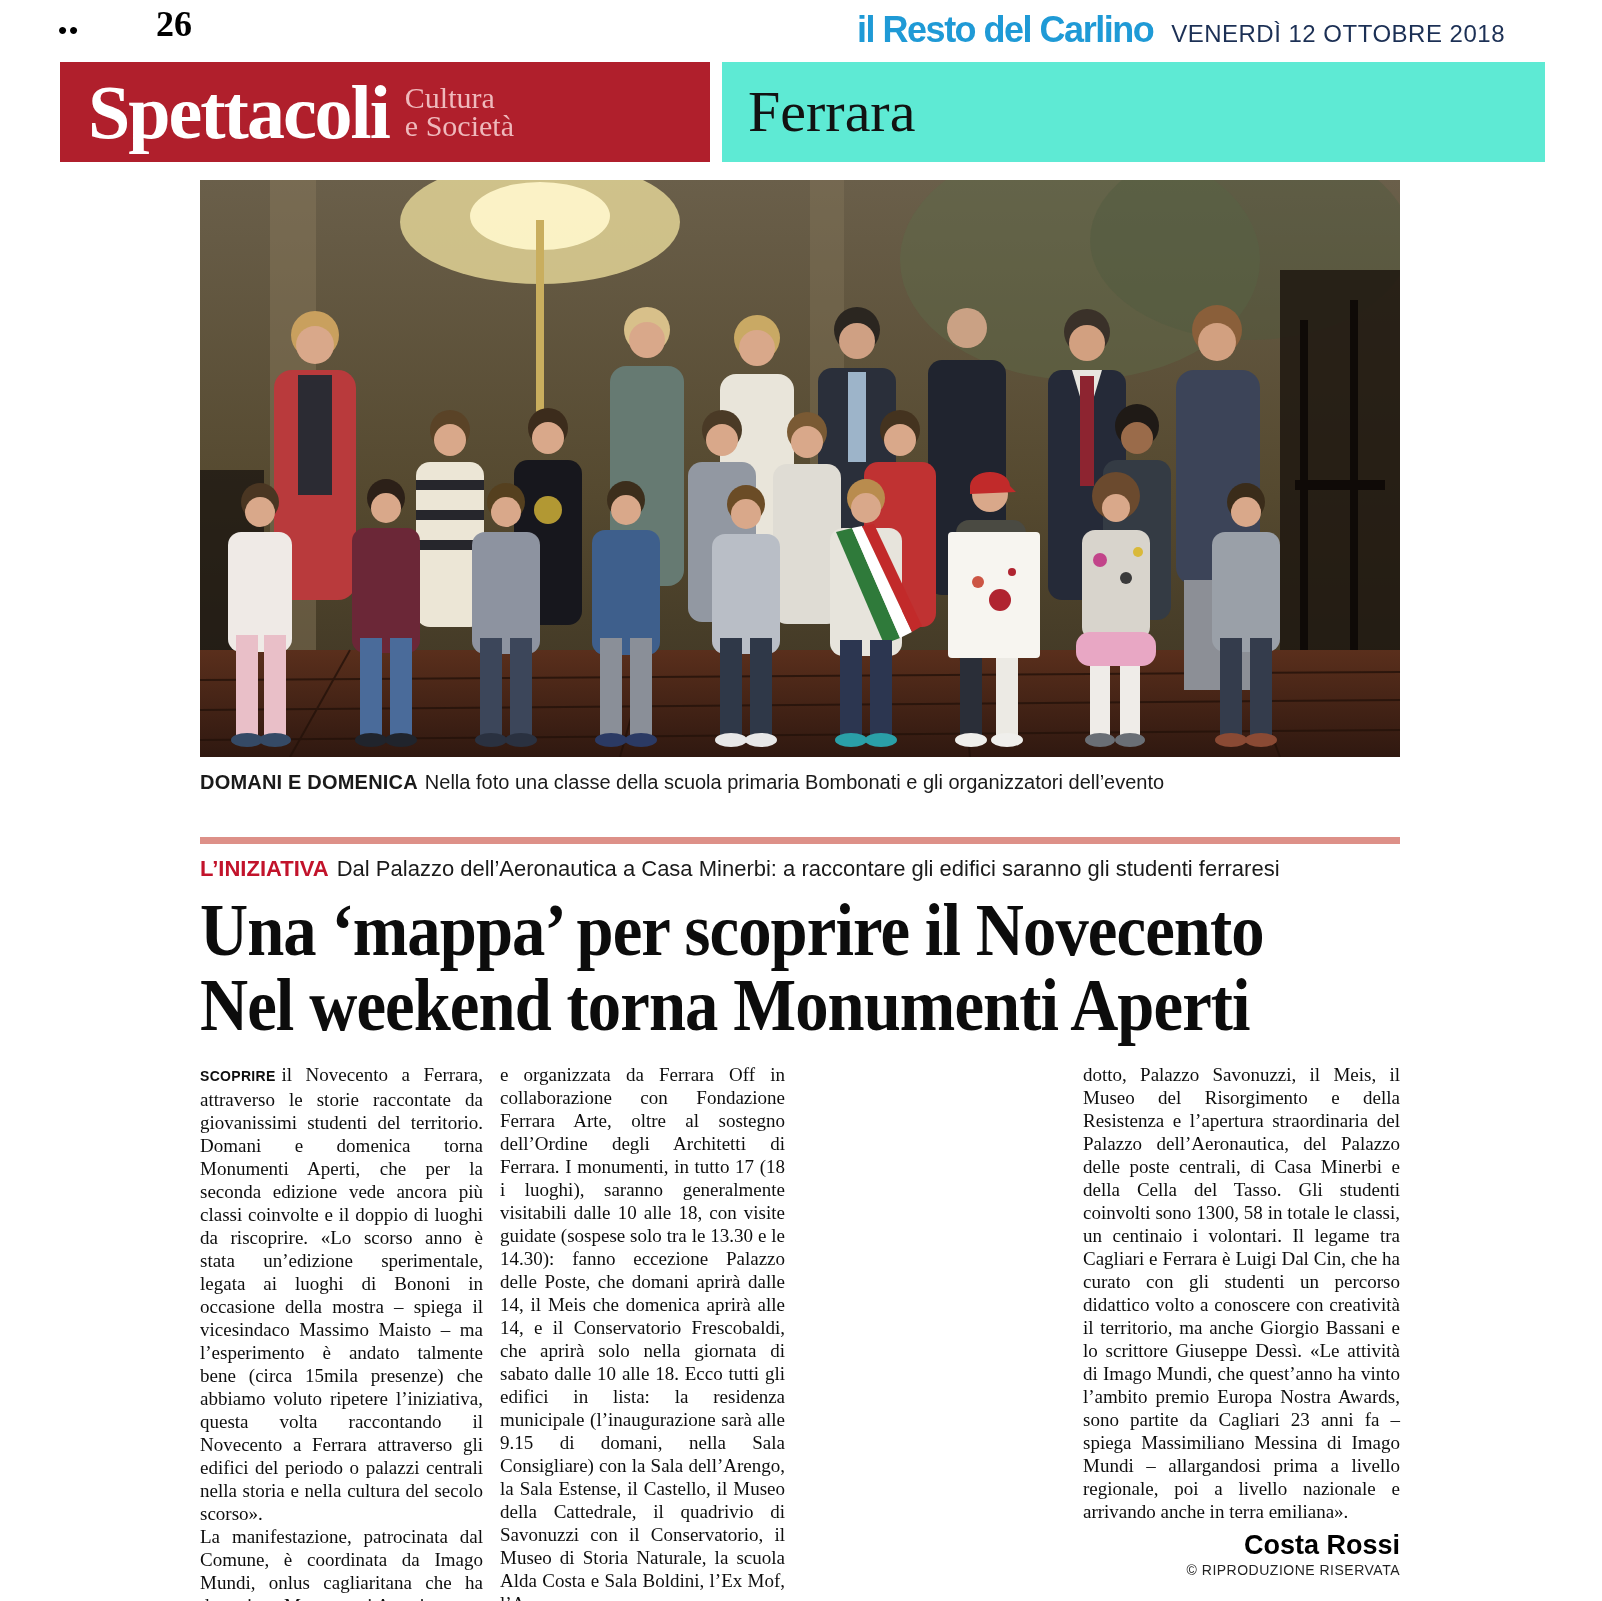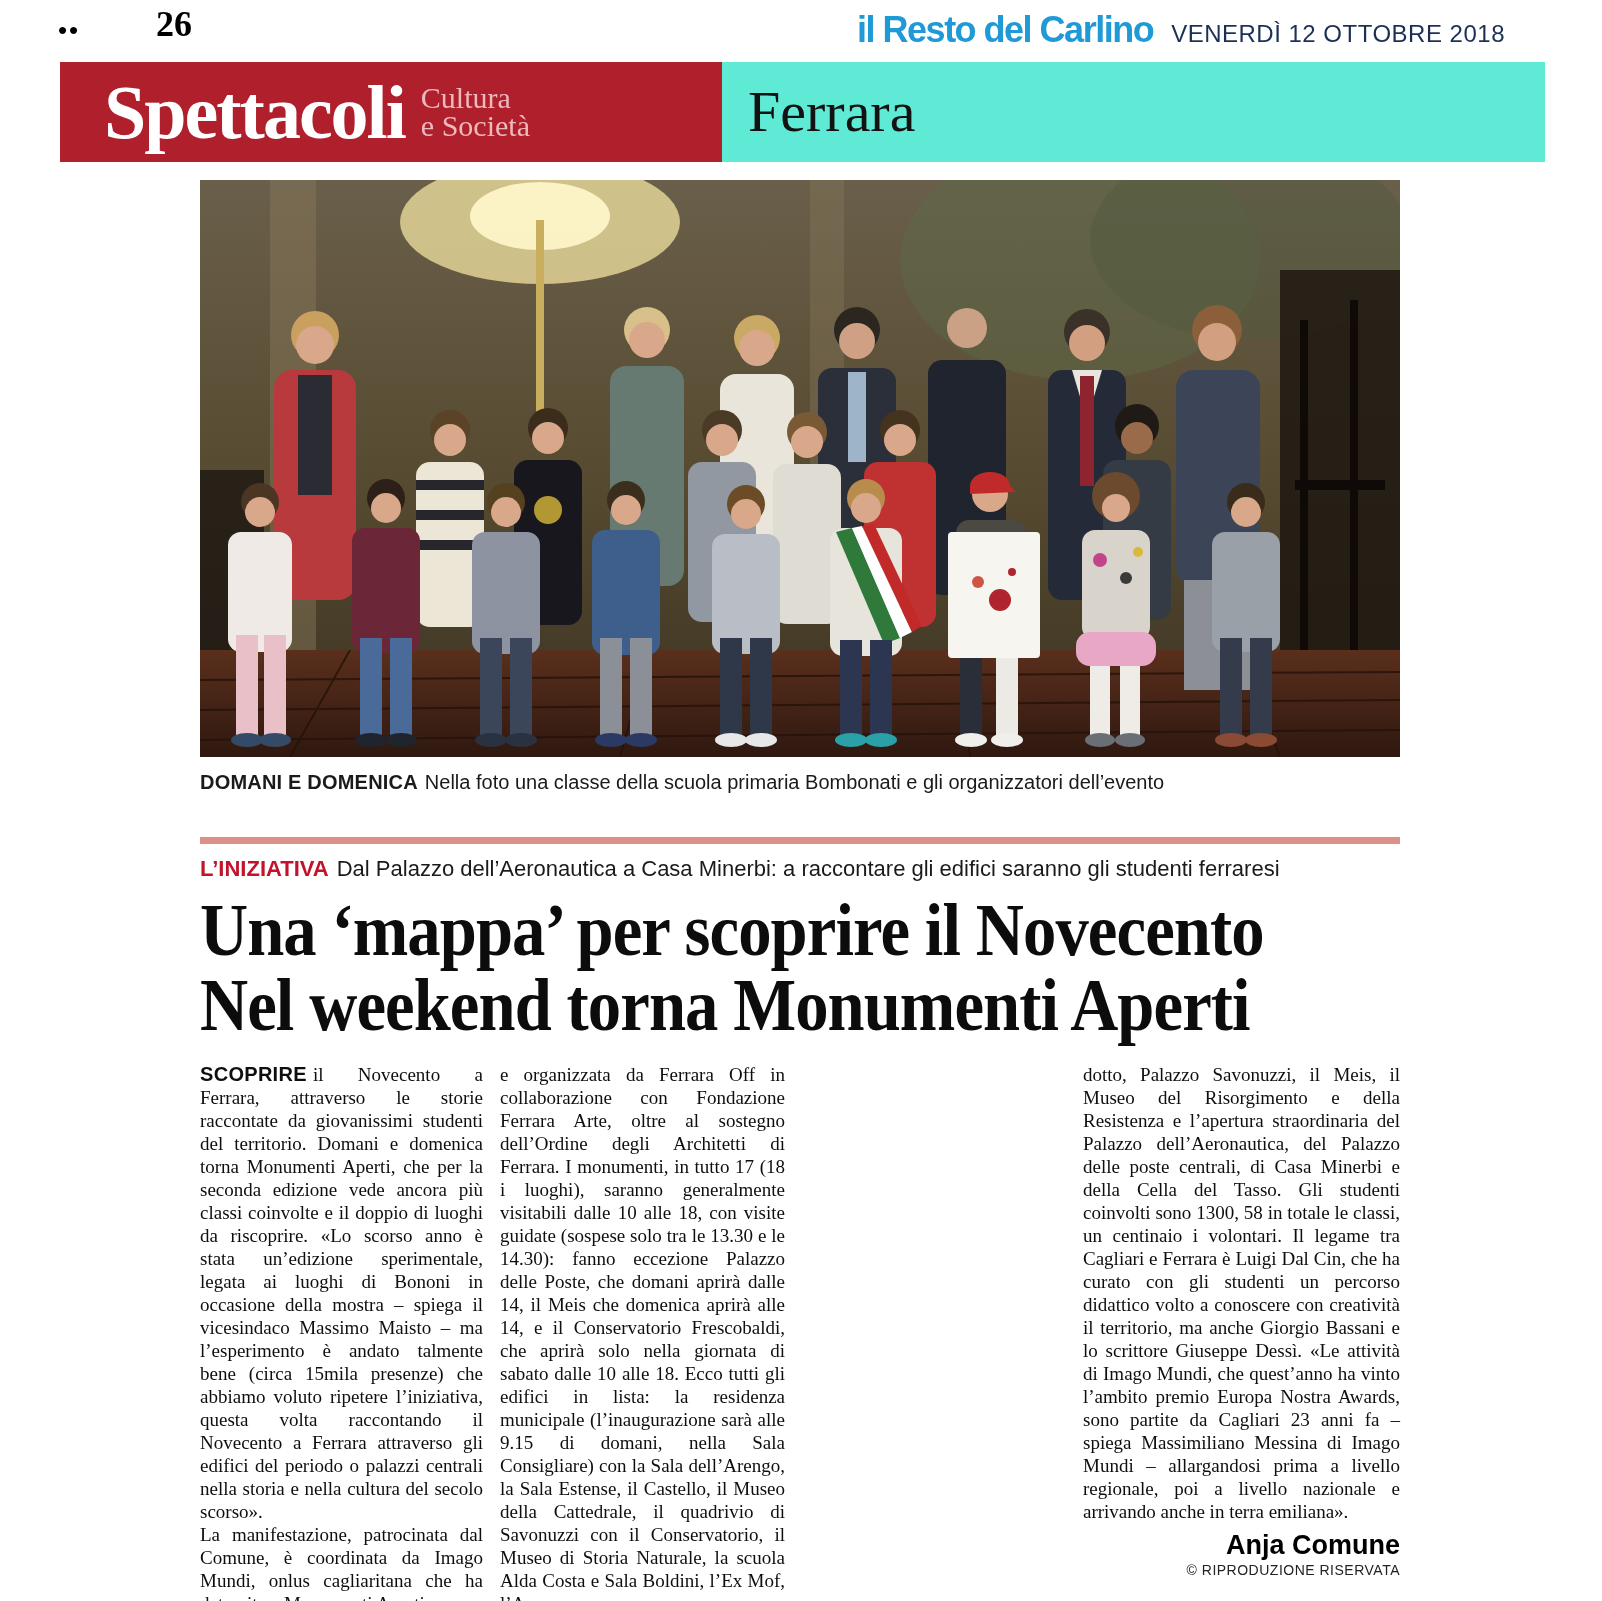--- a/index.html
+++ b/index.html
@@ -7,42 +7,42 @@
     width:1602px;height:1601px;position:relative;background:#ffffff;
     font-family:"Liberation Serif", serif;color:#111;overflow:hidden;
   }
   
   .folio-dots{position:absolute;left:58px;top:18px;font:bold 26px/1 "Liberation Serif",serif;letter-spacing:2px;color:#000;}
   .page-number{position:absolute;left:156px;top:6px;font:bold 36px/1 "Liberation Serif",serif;color:#000;}
   .masthead{position:absolute;right:97px;top:12px;display:flex;align-items:baseline;gap:18px;margin-left:22px;}
   .masthead-logo{font:bold 36px/1 "Liberation Sans",sans-serif;letter-spacing:-1.5px;color:#1f9ad6;}
   .masthead-date{font:24px/1 "Liberation Sans",sans-serif;color:#1c3055;letter-spacing:.5px;}
   
-  .section-banner{position:absolute;left:60px;top:62px;width:650px;height:100px;background:#b01f2c;display:flex;align-items:center;padding-left:16px;}
+  .section-banner{position:absolute;left:60px;top:62px;width:650px;height:100px;background:#b01f2c;display:flex;align-items:center;}
   .section-title{font:bold 76px/1 "Liberation Serif",serif;color:#ffffff;margin-left:28px;letter-spacing:-2px;}
   .section-sub{font:30px/0.95 "Liberation Serif",serif;color:#efb9bc;margin-left:16px;}
   .city-banner{position:absolute;left:722px;top:62px;width:823px;height:100px;background:#5eead4;display:flex;align-items:center;}
   .city-name{font:58px/1 "Liberation Serif",serif;color:#121212;margin-left:26px;}
   
   .photo{position:absolute;left:200px;top:180px;width:1200px;height:577px;overflow:hidden;background:#4e4435;}
   .photo svg{display:block;width:100%;height:100%;}
   
   .caption{position:absolute;left:200px;top:770px;width:1200px;font:20px/1.25 "Liberation Sans",sans-serif;color:#1a1a1a;}
   .caption .lead{font-weight:bold;margin-right:7px;letter-spacing:.2px;}
   .kicker-rule{position:absolute;left:200px;top:837px;width:1200px;height:7px;background:#dd9088;}
   .kicker{position:absolute;left:200px;top:856px;width:1230px;font:22px/1.2 "Liberation Sans",sans-serif;color:#1a1a1a;}
   .kicker .lead{font-weight:bold;color:#c2132b;margin-right:8px;}
   .headline{position:absolute;left:200px;top:893px;width:1210px;}
   .headline .hl-line{display:inline-block;transform:scaleX(.9);transform-origin:left center;
     font:bold 74px/1.02 "Liberation Serif",serif;color:#0c0c0c;letter-spacing:-1px;white-space:nowrap;}
   
   .col{position:absolute;top:1063px;text-align:justify;font:19px/23px "Liberation Serif",serif;color:#0e0e0e;}
   .col p{margin:0;}
   .col p + p{margin-top:0;}
-  .col .lead-caps{font-family:"Liberation Sans",sans-serif;font-weight:bold;font-size:20px;letter-spacing:.3px;margin-right:6px;}
+  .col .lead-caps{font-family:"Liberation Sans",sans-serif;font-weight:bold;font-size:14px;letter-spacing:.3px;margin-right:6px;}
   #col1{left:200px;width:283px;}
   #col2{left:500px;width:285px;}
   #col3{left:1083px;width:317px;}
   .byline{text-align:right;font:bold 27px/1.2 "Liberation Sans",sans-serif;color:#000;margin-top:6px;}
   .rights{text-align:right;font:14px/1.3 "Liberation Sans",sans-serif;color:#222;letter-spacing:.5px;}
 </style>
 </head>
 <body>
 
 <div class="folio-dots">••</div>
@@ -292,15 +292,15 @@
 
 <div class="col" id="col1">
   <p class="body-p"><strong class="lead-caps">SCOPRIRE</strong><span>il Novecento a Ferrara, attraverso le storie raccontate da giovanissimi studenti del territorio. Domani e domenica torna Monumenti Aperti, che per la seconda edizione vede ancora più classi coinvolte e il doppio di luoghi da riscoprire. «Lo scorso anno è stata un’edizione sperimentale, legata ai luoghi di Bononi in occasione della mostra – spiega il vicesindaco Massimo Maisto – ma l’esperimento è andato talmente bene (circa 15mila presenze) che abbiamo voluto ripetere l’iniziativa, questa volta raccontando il Novecento a Ferrara attraverso gli edifici del periodo o palazzi centrali nella storia e nella cultura del secolo scorso».</span></p>
   <p class="body-p"><span>La manifestazione, patrocinata dal Comune, è coordinata da Imago Mundi, onlus cagliaritana che ha dato vita a Monumenti Aperti,</span></p>
 </div>
 <div class="col" id="col2">
   <p class="body-p"><span>e organizzata da Ferrara Off in collaborazione con Fondazione Ferrara Arte, oltre al sostegno dell’Ordine degli Architetti di Ferrara. I monumenti, in tutto 17 (18 i luoghi), saranno generalmente visitabili dalle 10 alle 18, con visite guidate (sospese solo tra le 13.30 e le 14.30): fanno eccezione Palazzo delle Poste, che domani aprirà dalle 14, il Meis che domenica aprirà alle 14, e il Conservatorio Frescobaldi, che aprirà solo nella giornata di sabato dalle 10 alle 18. Ecco tutti gli edifici in lista: la residenza municipale (l’inaugurazione sarà alle 9.15 di domani, nella Sala Consigliare) con la Sala dell’Arengo, la Sala Estense, il Castello, il Museo della Cattedrale, il quadrivio di Savonuzzi con il Conservatorio, il Museo di Storia Naturale, la scuola Alda Costa e Sala Boldini, l’Ex Mof, l’Acque-</span></p>
 </div>
 <div class="col" id="col3">
   <p class="body-p"><span>dotto, Palazzo Savonuzzi, il Meis, il Museo del Risorgimento e della Resistenza e l’apertura straordinaria del Palazzo dell’Aeronautica, del Palazzo delle poste centrali, di Casa Minerbi e della Cella del Tasso. Gli studenti coinvolti sono 1300, 58 in totale le classi, un centinaio i volontari. Il legame tra Cagliari e Ferrara è Luigi Dal Cin, che ha curato con gli studenti un percorso didattico volto a conoscere con creatività il territorio, ma anche Giorgio Bassani e lo scrittore Giuseppe Dessì. «Le attività di Imago Mundi, che quest’anno ha vinto l’ambito premio Europa Nostra Awards, sono partite da Cagliari 23 anni fa – spiega Massimiliano Messina di Imago Mundi – allargandosi prima a livello regionale, poi a livello nazionale e arrivando anche in terra emiliana».</span></p>
-  <div class="byline">Anja Comune</div>
+  <div class="byline">Costa Rossi</div>
   <div class="rights">© RIPRODUZIONE RISERVATA</div>
 </div>
 
 </body></html>

